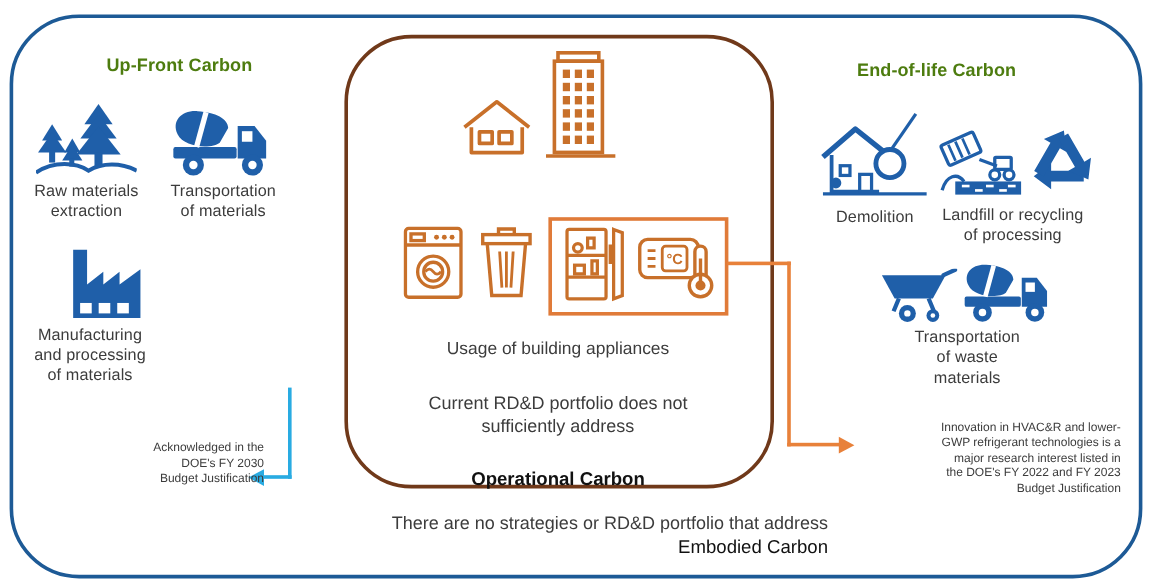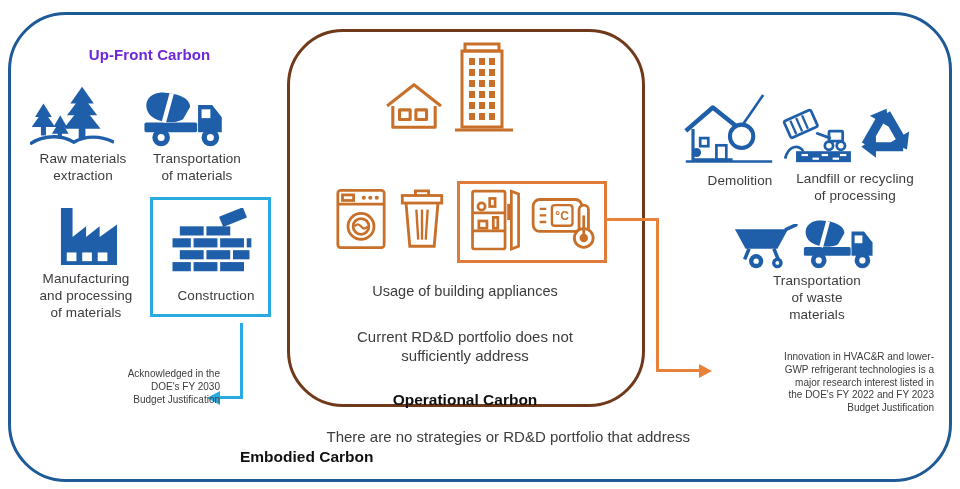--- a/index.html
+++ b/index.html
@@ -11,24 +11,24 @@
     position:absolute;left:8px;top:12px;width:938px;height:464px;
     border:3px solid #1d5a96;border-radius:58px;background:#fff;
   }
   .center-box{
     position:absolute;left:287px;top:29px;width:352px;height:372px;
     border:3px solid #70391a;border-radius:56px;background:#fff;
   }
   .abs{position:absolute;}
   .label{
     font-size:13.5px;line-height:1.26;text-align:center;color:#3c3c3c;
-    white-space:pre-line;letter-spacing:.1px;padding-left:11px;
+    white-space:pre-line;letter-spacing:.1px;
   }
   .section-title{
-    font-size:15px;font-weight:700;color:#6d28d9;text-align:center;letter-spacing:.1px;
+    font-size:15px;font-weight:700;color:#4d7c0f;text-align:center;letter-spacing:.1px;
   }
   .caption{
     font-size:14.5px;line-height:1.3;text-align:center;color:#3c3c3c;white-space:pre-line;
   }
   .statement{
     font-size:15px;line-height:1.25;text-align:center;color:#3c3c3c;white-space:pre-line;
   }
   .statement-bold{
     font-size:15.5px;font-weight:700;color:#111;text-align:center;margin-top:2px;
   }
@@ -51,21 +51,21 @@
     position:absolute;width:0;height:0;
     border-top:7px solid transparent;border-bottom:7px solid transparent;
     border-right:13px solid #29abe2;
   }
   .arrow-right{
     position:absolute;width:0;height:0;
     border-top:7px solid transparent;border-bottom:7px solid transparent;
     border-left:13px solid #e8813a;
   }
   .footer-line{font-size:15px;text-align:right;color:#3c3c3c;}
-  .footer-bold{font-size:15.5px;font-weight:700;color:#111;text-align:left;margin-top:1px;}
+  .footer-bold{font-size:15.5px;font-weight:400;color:#111;text-align:right;margin-top:1px;}
   svg{display:block;}
 </style>
 </head>
 <body>
 
 <div class="canvas">
 
   <svg width="0" height="0" style="position:absolute" aria-hidden="true">
     <defs>
       <symbol id="sym-mixer" viewBox="0 0 100 66">
@@ -115,40 +115,20 @@
   <svg class="abs" style="left:55px;top:208px;" width="68" height="58" viewBox="0 0 70 60">
     <path d="M6,0 h12 v30 l14,-11 v11 l14,-11 v11 l18,-13 v42 H6 Z" fill="#1f5fa9"></path>
     <rect x="12" y="46" width="10" height="9" fill="#fff"></rect>
     <rect x="28" y="46" width="10" height="9" fill="#fff"></rect>
     <rect x="44" y="46" width="10" height="9" fill="#fff"></rect>
   </svg>
   <div class="abs label" style="left:5px;top:270px;width:140px;">Manufacturing
 and processing
 of materials</div>
 
-  <div class="construction-box">
-    <svg width="88" height="66" viewBox="0 0 92 72">
-      <g fill="#1f5fa9">
-        <rect x="56" y="4" width="28" height="12" transform="rotate(-22 70 10)"></rect>
-        <rect x="12" y="20" width="26" height="10"></rect>
-          <rect x="41" y="20" width="26" height="10"></rect>
-        <rect x="4" y="33" width="20" height="10"></rect>
-          <rect x="27" y="33" width="26" height="10"></rect>
-          <rect x="56" y="33" width="26" height="10"></rect>
-          <rect x="85" y="33" width="5" height="10"></rect>
-        <rect x="12" y="46" width="26" height="10"></rect>
-          <rect x="41" y="46" width="26" height="10"></rect>
-          <rect x="70" y="46" width="18" height="10"></rect>
-        <rect x="4" y="59" width="20" height="10"></rect>
-          <rect x="27" y="59" width="26" height="10"></rect>
-          <rect x="56" y="59" width="26" height="10"></rect>
-      </g>
-    </svg>
-    <div class="label">Construction</div>
-  </div>
 
   <div class="conn" style="left:240px;top:323px;width:3px;height:76px;"></div>
   <div class="conn" style="left:219px;top:396px;width:24px;height:3px;"></div>
   <div class="arrow-left" style="left:207px;top:391px;"></div>
 
   <div class="abs note" style="left:55px;top:368px;width:165px;">Acknowledged in the
 DOE's FY 2030
 Budget Justification</div>
 
   <div class="center-box"></div>
@@ -250,20 +230,21 @@
 sufficiently address</div>
 
   <div class="abs caption" style="left:315px;top:282px;width:300px;">Usage of building appliances</div>
   <div class="abs statement-bold" style="left:300px;top:389px;width:330px;">Operational Carbon</div>
 
   <div class="conn-o" style="left:606px;top:218px;width:53px;height:3px;"></div>
   <div class="conn-o" style="left:656px;top:218px;width:3px;height:154px;"></div>
   <div class="conn-o" style="left:656px;top:369px;width:44px;height:3px;"></div>
   <div class="arrow-right" style="left:699px;top:364px;"></div>
 
+  <div class="abs section-title" style="left:698px;top:50px;width:165px;">End-of-life Carbon</div>
 
   <svg class="abs" style="left:684px;top:92px;" width="90" height="76" viewBox="0 0 100 82">
     <g stroke="#1f5fa9" fill="none">
       <path d="M2,76 H98" stroke-width="3"></path>
       <path d="M10,40 V74 H54" stroke-width="3.5"></path>
       <path d="M2,42 L32,16 L62,40" stroke-width="5" stroke-linejoin="round"></path>
       <rect x="18" y="50" width="9" height="9" stroke-width="3"></rect>
       <rect x="36" y="58" width="11" height="16" stroke-width="3"></rect>
       <path d="M88,2 L66,34" stroke-width="3"></path>
     </g>

